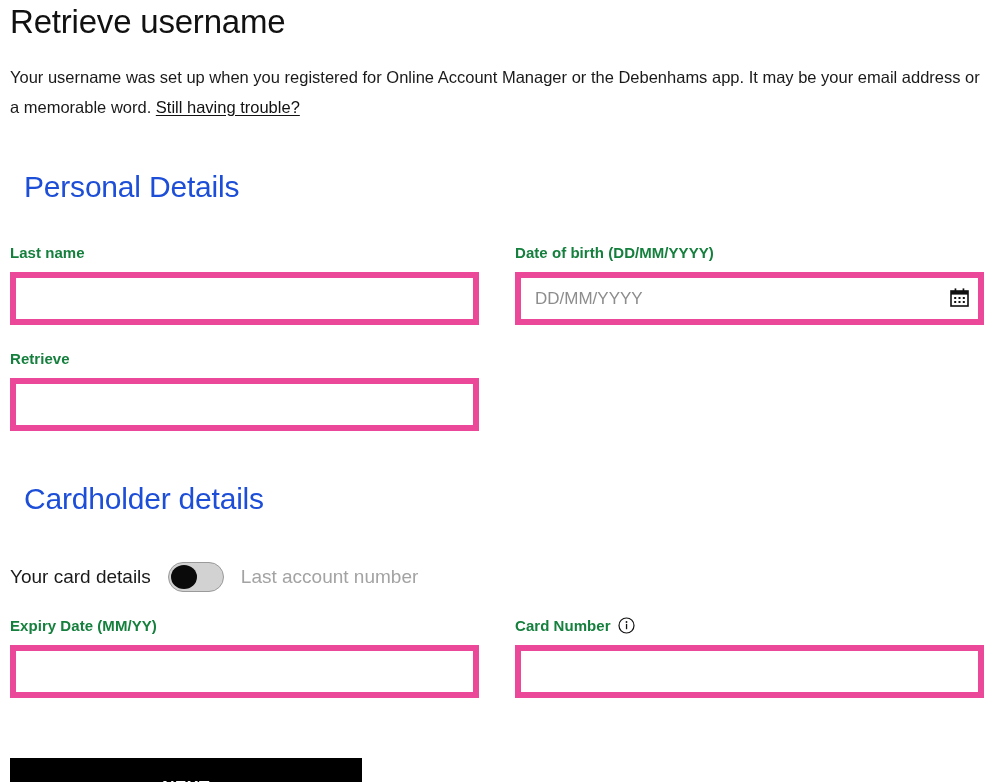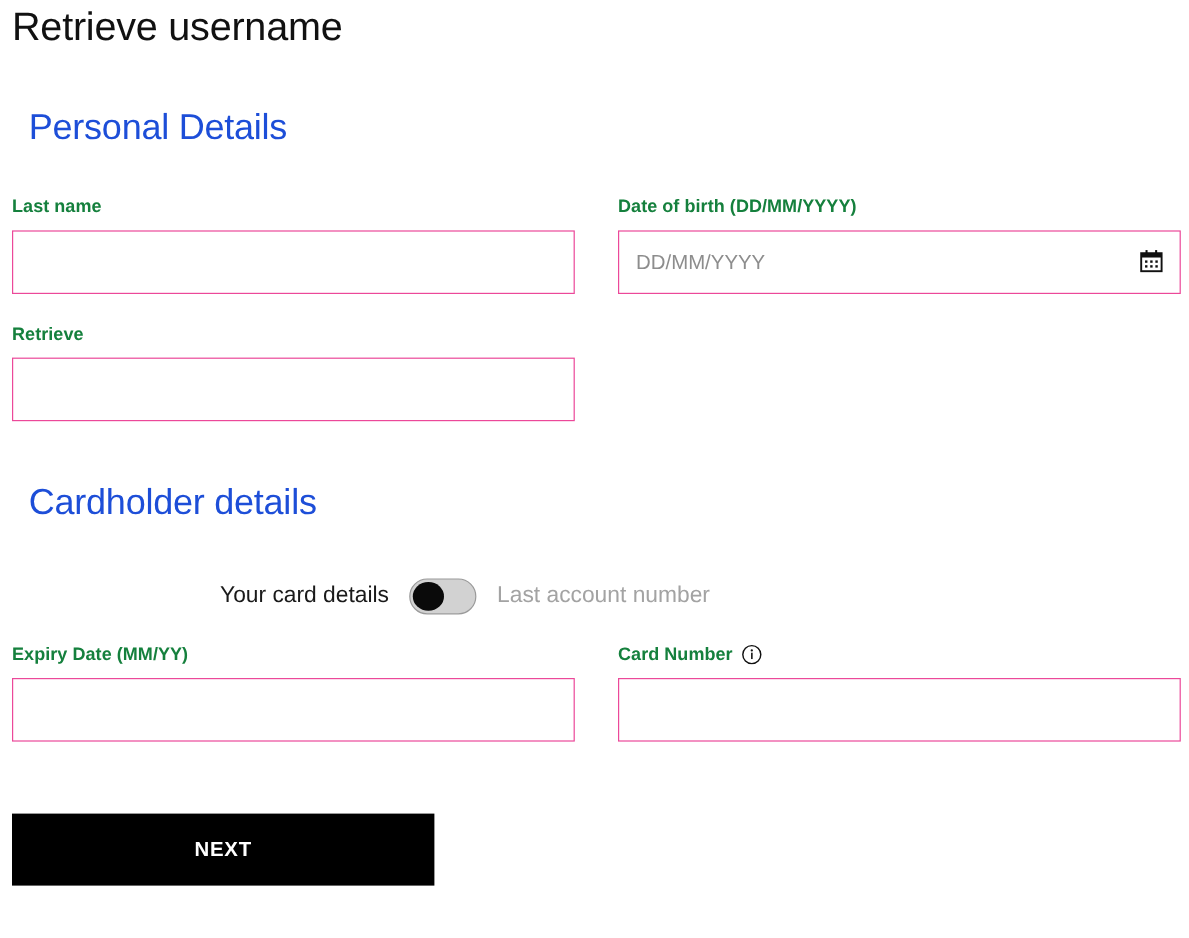--- a/index.html
+++ b/index.html
@@ -84,21 +84,21 @@
     letter-spacing: 0.05px;
   }
 
   .input-wrap {
     position: relative;
   }
 
   .text-input {
     width: 100%;
     height: 53px;
-    border: 1px solid #ec4899;
+    border: 6px solid #ec4899;
     background: #ffffff;
     font-family: "Liberation Sans", sans-serif;
     font-size: 17px;
     color: #1a1a1a;
     padding: 12px 14px;
     border-radius: 0;
     outline: none;
   }
   .text-input::placeholder {
     color: #8d8d8d;
@@ -126,21 +126,20 @@
     width: 17px;
     height: 17px;
     display: inline-block;
     vertical-align: middle;
   }
 
   
   .toggle-row {
     display: flex;
     align-items: center;
-    justify-content: center;
     gap: 17px;
     padding-top: 31px;
     padding-right: 216px;
   }
   .toggle-label {
     font-size: 19px;
     line-height: 24px;
     color: #1a1a1a;
     white-space: nowrap;
   }
@@ -187,20 +186,21 @@
     border-radius: 0;
   }
 </style>
 </head>
 <body>
 
 <div class="page">
 
   <h1 class="page-title">Retrieve username</h1>
 
+  <p class="intro"><span>Your username was set up when you registered for Online Account Manager or the Debenhams app. It may be your email address or a memorable word. </span><a href="#" class="help-link">Still having trouble?</a></p>
 
   <h2 class="section-title personal">Personal Details</h2>
 
   <div class="form-row">
 
     <div class="field">
       <div class="field-label">
         <span>Last name</span>
       </div>
       <div class="input-wrap">

